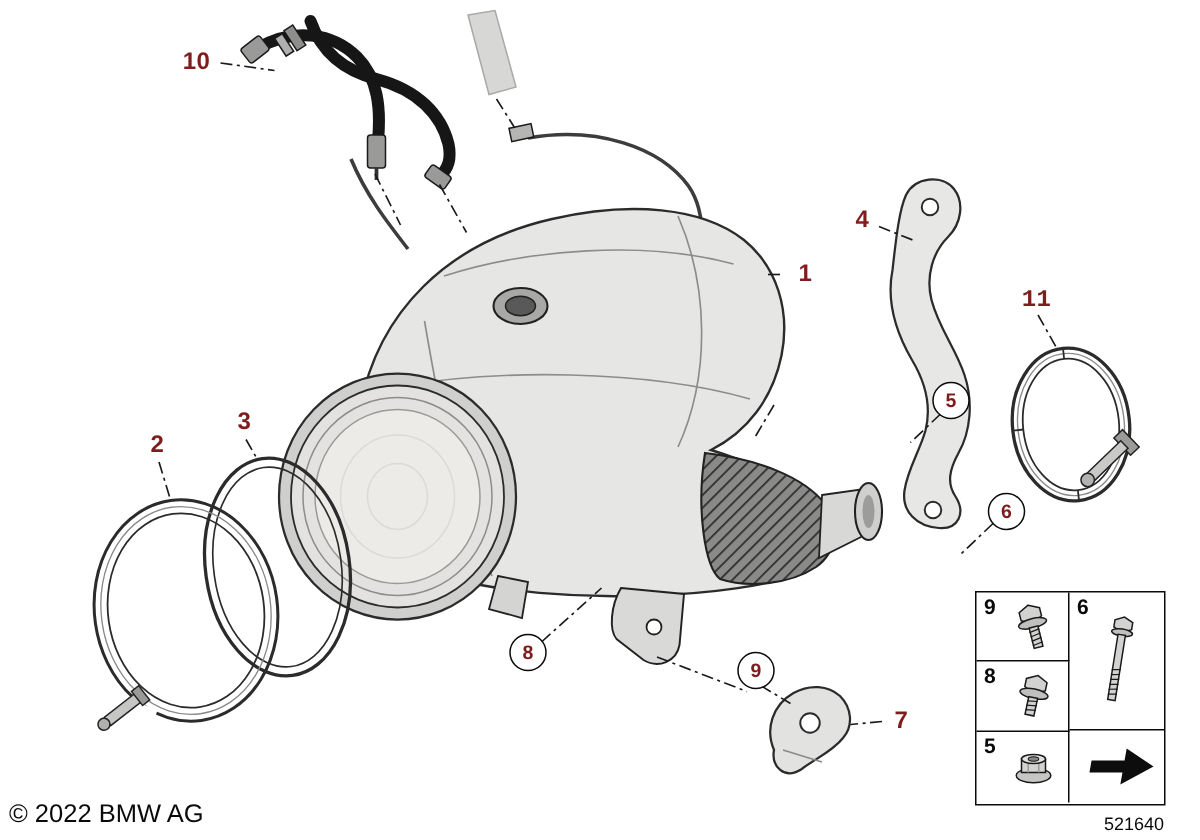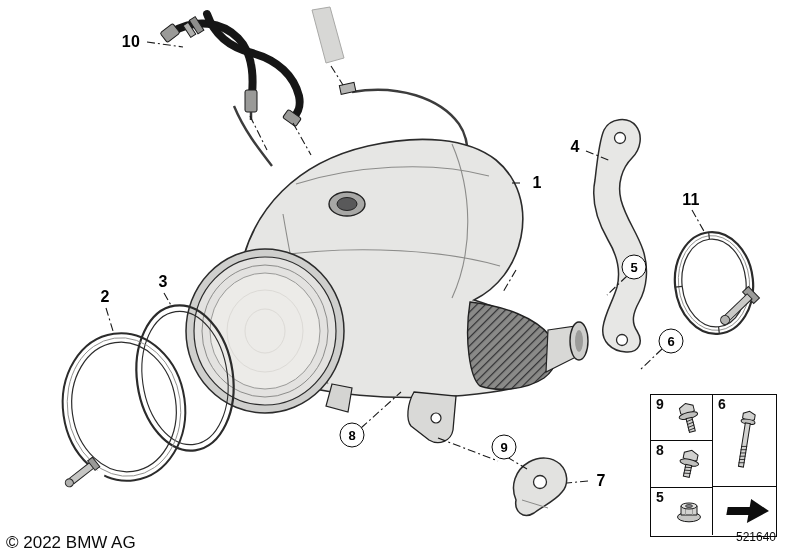--- a/index.html
+++ b/index.html
@@ -3,21 +3,21 @@
 <meta charset="utf-8">
 <style>
   html,body { margin:0; padding:0; background:#ffffff; }
   .canvas {
     position:relative; width:800px; height:560px; background:#ffffff;
     overflow:hidden; font-family:"Liberation Sans", sans-serif; color:#0a0a0a;
   }
   .art { position:absolute; left:0; top:0; }
   .callout {
     position:absolute; transform:translate(-50%,-50%);
-    font-weight:bold; color:#000000; cursor:pointer; user-select:none;
+    font-weight:bold; color:#7f1d1d; cursor:pointer; user-select:none;
   }
   .callout.plain { font-size:16px; letter-spacing:0.3px; }
   .callout.circled {
     width:23px; height:23px; border:1.5px solid #0a0a0a; border-radius:50%;
     background:#ffffff; display:flex; align-items:center; justify-content:center;
     font-size:13px;
   }
   .legend {
     position:absolute; left:650px; top:394px; width:127px; height:143px;
     border:1.6px solid #0a0a0a; background:#ffffff; box-sizing:border-box;
@@ -25,21 +25,21 @@
   .lg-cell { position:absolute; box-sizing:border-box; }
   .lg-cell.c9 { left:0; top:0; width:62px; height:46px; border-right:1.4px solid #0a0a0a; border-bottom:1.4px solid #0a0a0a; }
   .lg-cell.c8 { left:0; top:46px; width:62px; height:47px; border-right:1.4px solid #0a0a0a; border-bottom:1.4px solid #0a0a0a; }
   .lg-cell.c5 { left:0; top:93px; width:62px; height:47px; border-right:1.4px solid #0a0a0a; }
   .lg-cell.c6 { left:62px; top:0; width:63px; height:92px; border-bottom:1.4px solid #0a0a0a; }
   .lg-cell.carrow { left:62px; top:92px; width:63px; height:48px; }
   .lg-num { position:absolute; top:1px; left:5px; font-size:14px; font-weight:bold; }
   .lg-icon { position:absolute; left:0; right:0; top:0; bottom:0; display:flex; align-items:center; justify-content:center; }
   .lg-cell.c9 .lg-icon, .lg-cell.c8 .lg-icon, .lg-cell.c5 .lg-icon { padding-left:14px; }
   .footer-left  { position:absolute; left:6px;  bottom:7px; font-size:17px; }
-  .footer-right { position:absolute; right:24px; bottom:16px; font-size:12px; }
+  .footer-right { position:absolute; right:24px; bottom:4px; font-size:12px; }
 </style>
 </head>
 <body>
 
 <div class="canvas">
 
   <svg class="art" width="800" height="560" viewBox="0 0 800 560">
     <defs>
       <pattern id="hatch" width="6" height="6" patternUnits="userSpaceOnUse" patternTransform="rotate(45)">
         <rect width="6" height="6" fill="#8a8a88"></rect>
@@ -161,21 +161,21 @@
       <line x1="293" y1="123" x2="311" y2="155"></line>
       <line x1="331" y1="66" x2="343" y2="85"></line>
       <line x1="438" y1="438" x2="498" y2="461"></line>
       <line x1="516" y1="270" x2="503" y2="292"></line>
     </g>
   </svg>
 
   <div class="callout plain" style="left:131px; top:42px;">10</div>
   <div class="callout plain" style="left:537px; top:183px;">1</div>
   <div class="callout plain" style="left:575px; top:147px;">4</div>
-  <div class="callout plain" style="left:691px; top:200px;">11</div>
+  <div class="callout plain" style="left:691px; top:200px;font-family:Liberation Mono, monospace;">11</div>
   <div class="callout plain" style="left:105px; top:297px;">2</div>
   <div class="callout plain" style="left:163px; top:282px;">3</div>
   <div class="callout plain" style="left:601px; top:481px;">7</div>
   <div class="callout circled" style="left:634px; top:267px;">5</div>
   <div class="callout circled" style="left:671px; top:341px;">6</div>
   <div class="callout circled" style="left:352px; top:435px;">8</div>
   <div class="callout circled" style="left:504px; top:447px;">9</div>
 
   <div class="legend">
     <div class="lg-cell c9">

